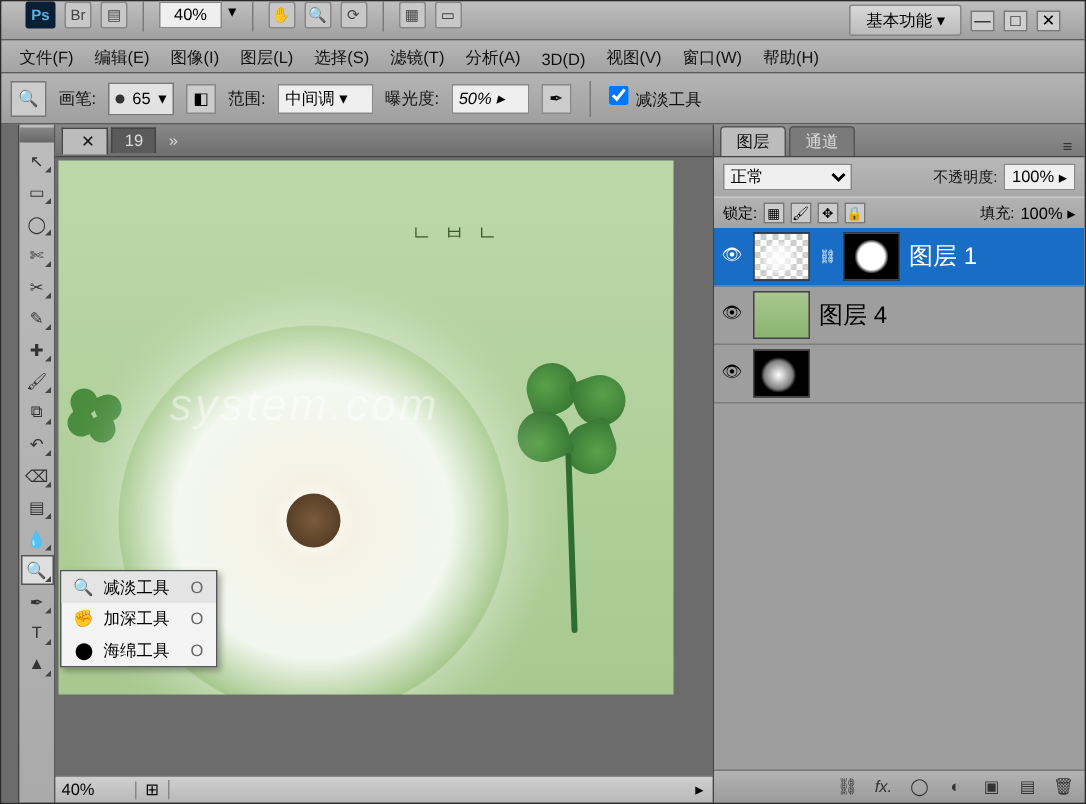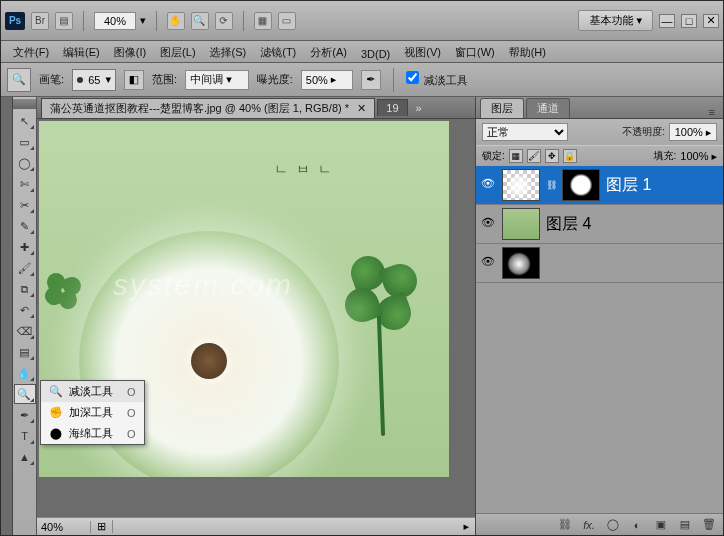--- a/index.html
+++ b/index.html
@@ -9,24 +9,23 @@
   display: flex;
   flex-direction: column;
   height: 100%;
   border: 1px solid #2a2a2a;
   background: #929292;
 }
 
 
 .titlebar {
   background: linear-gradient(#bfbfbf, #a0a0a0);
-  height: 40px;
+  height: 26px;
   display: flex;
-  align-items: center;
-  padding: 0 4px;
+  padding: 0 16px;
   border-bottom: 1px solid #5c5c5c;
   gap: 6px;
 }
 .titlebar .ps-logo {
   width: 20px; height: 18px;
   background: #0a1e36;
   color: #5db1e8;
   font-weight: bold;
   font-size: 10px;
   display: flex; align-items: center; justify-content: center;
@@ -99,21 +98,21 @@
   display: flex;
   align-items: center;
   justify-content: space-between;
   padding: 0 4px;
 }
 .optionsbar .brush-dot { width: 6px; height: 6px; background: #333; border-radius: 50%; }
 .optionsbar select, .optionsbar .combo {
   height: 20px; background: #efefef; border: 1px solid #888; padding: 0 16px 0 4px;
   display: inline-flex; align-items: center;
 }
-.optionsbar .pct { width: 52px; }
+.optionsbar .pct { width: 52px; font-style: italic; }
 .optionsbar .small-icon { width: 20px; height: 20px; border: 1px solid #888; background: #ccc; display: inline-flex; align-items: center; justify-content: center; }
 .optionsbar .vsep { width: 1px; height: 24px; background: #7a7a7a; margin: 0 4px; }
 .optionsbar input[type=checkbox] { margin-right: 2px; }
 
 
 .main {
   display: flex;
   flex: 1;
   overflow: hidden;
 }
@@ -486,21 +485,20 @@
       <div class="tool">💧<div class="corner"></div></div>
       <div class="tool selected">🔍<div class="corner"></div></div>
       <div class="tool">✒<div class="corner"></div></div>
       <div class="tool">T<div class="corner"></div></div>
       <div class="tool">▲<div class="corner"></div></div>
     </div>
 
     <div class="docarea">
       <div class="tabstrip">
         <div class="tab active">
-          <span>蒲公英通道抠图教程---楚盟博客.jpg @ 40% (图层 1, RGB/8) *</span>
           <span class="x">✕</span>
         </div>
         <div class="tab">
           <span>19</span>
         </div>
         <div class="more">»</div>
       </div>
 
       <div class="canvas-wrap">
         <div class="canvas">

